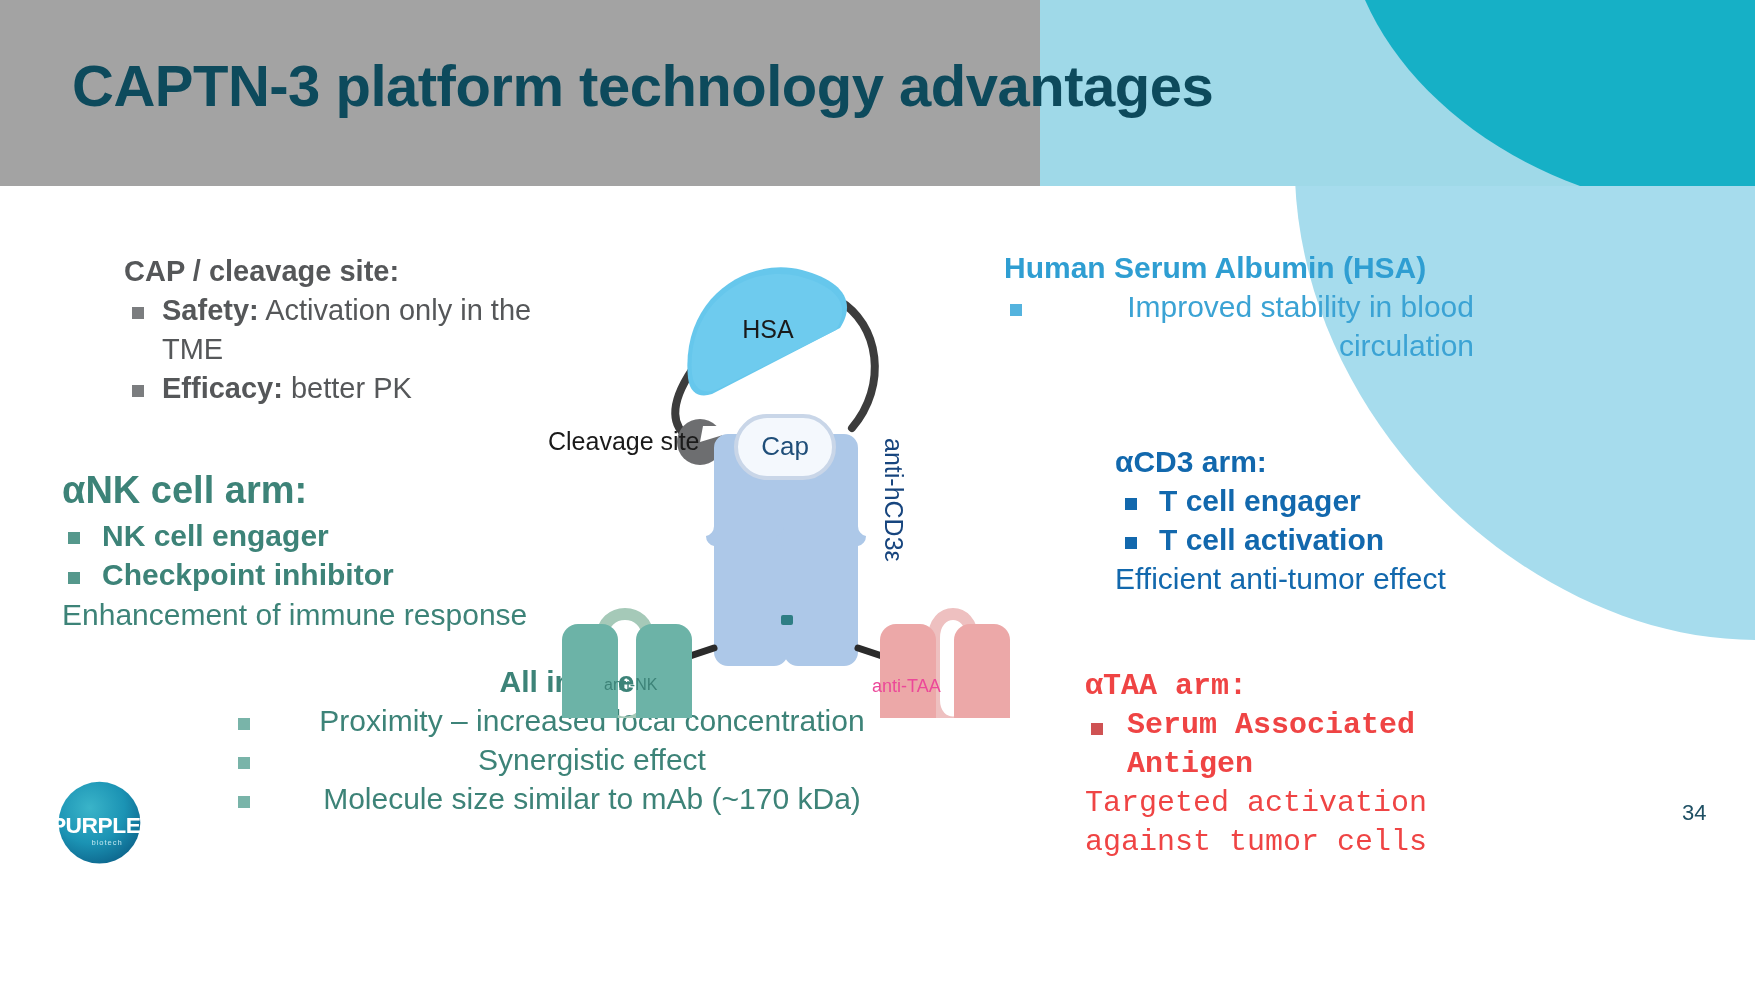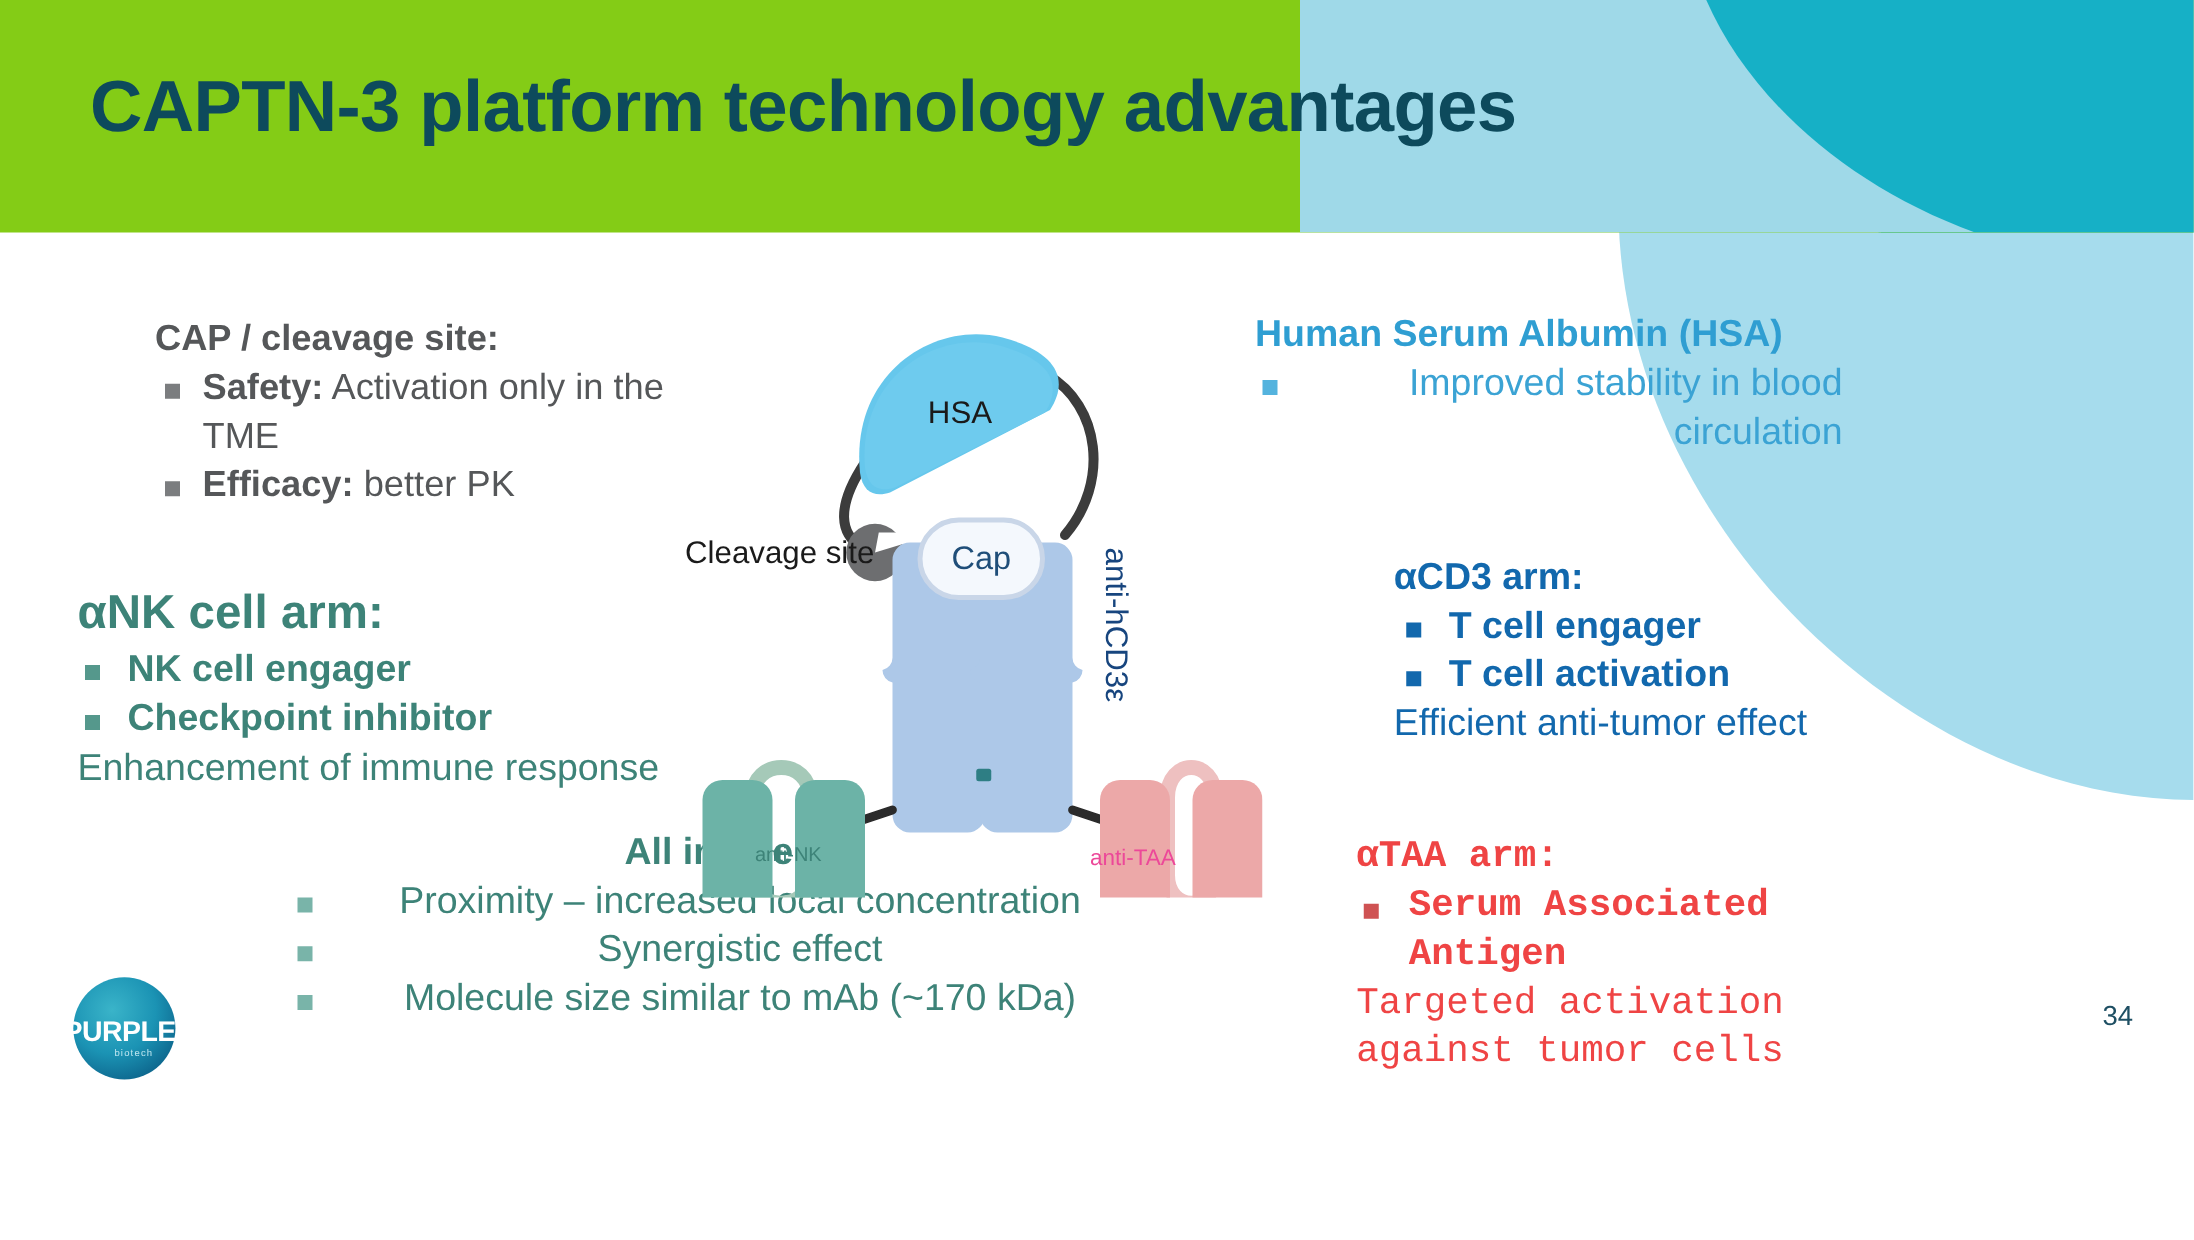--- a/index.html
+++ b/index.html
@@ -17,21 +17,21 @@
     background: #ffffff;
     overflow: hidden;
   }
 
   
   .header-band {
     position: absolute;
     left: 0; top: 0;
     width: 1755px;
     height: 186px;
-    background: #84cc16;
+    background: #a3a3a3;
     overflow: hidden;
   }
   .header-band-right {
     position: absolute;
     left: 1040px; top: 0;
     width: 715px;
     height: 186px;
     background: #9fd9e8;
   }
   .title {

